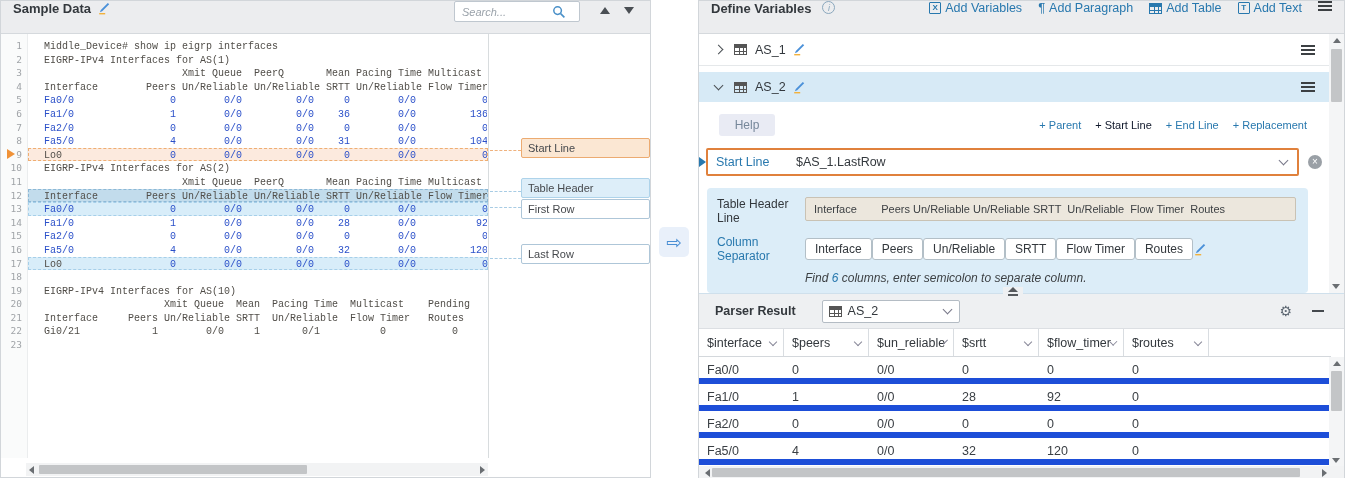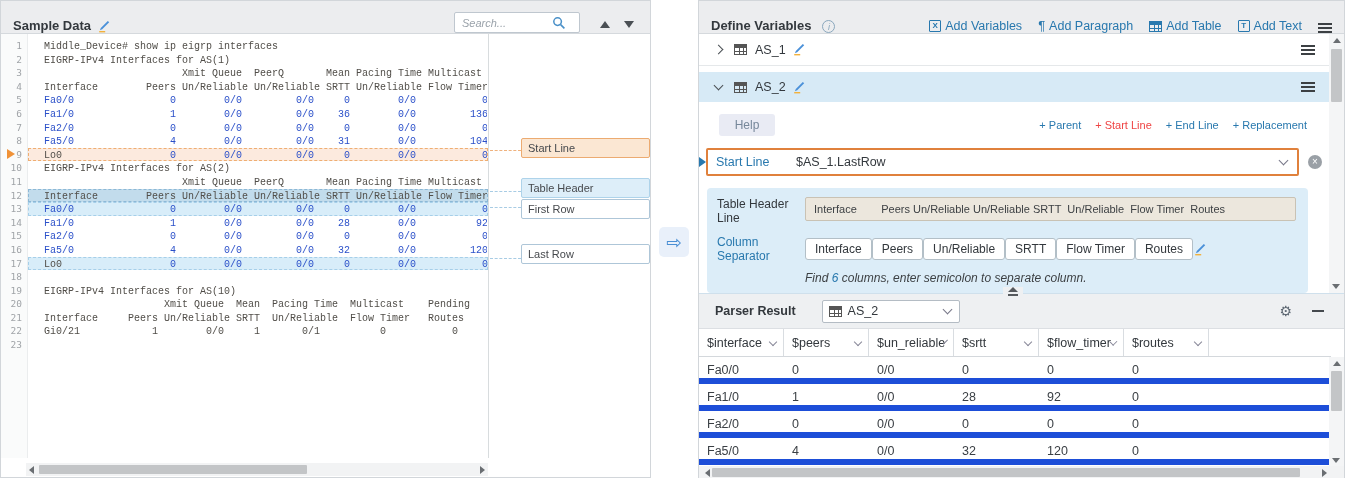--- a/index.html
+++ b/index.html
@@ -1,20 +1,20 @@
 <!DOCTYPE html>
 <html><head>
 <meta charset="utf-8">
 <style>
 *{margin:0;padding:0;box-sizing:border-box}
 html,body{width:1345px;height:478px;background:#fff;font-family:"Liberation Sans",sans-serif;overflow:hidden;position:relative;font-size:12px;color:#3a3f44}
 .panel{position:absolute;top:0;height:478px;background:#fff;border:1px solid #d2d6da}
 #left-panel{left:0;width:651px}
 #right-panel{left:698px;width:647px}
-.phead{height:33px;background:#ecedef;border-bottom:1px solid #d5d9dd;display:flex;align-items:flex-end;padding:0 12px;flex:none}
+.phead{height:33px;background:#ecedef;border-bottom:1px solid #d5d9dd;display:flex;align-items:flex-start;padding:0 12px;flex:none}
 .ptitle{font-size:13px;font-weight:bold;color:#33383d;margin-right:6px;white-space:nowrap}
 .pencil{display:inline-flex;width:14px;height:14px;align-items:center}
 .spacer{flex:1}
 
 .searchwrap{width:126px;height:21px;background:#fff;border:1px solid #bfc7cf;border-radius:2px;display:flex;align-items:center;padding:0 4px 0 7px;margin-right:10px}
 .searchwrap input{border:none;outline:none;width:90px;font-size:11px;font-style:italic;color:#555;font-family:"Liberation Sans",sans-serif;background:transparent}
 .searchwrap input::placeholder{color:#9aa2aa;font-style:italic}
 .tri-up{width:0;height:0;border-left:5px solid transparent;border-right:5px solid transparent;border-bottom:7px solid #4a4f54}
 .tri-down{width:0;height:0;border-left:5px solid transparent;border-right:5px solid transparent;border-top:7px solid #4a4f54}
 .hbtn{width:18px;height:18px;display:flex;align-items:center;justify-content:center;margin-left:6px;cursor:pointer}
@@ -61,21 +61,21 @@
 .asrow{height:32px;display:flex;align-items:center;padding:0 16px;border-bottom:1px solid #e5e8ea;background:#fff}
 .as2head{height:30px;display:flex;align-items:center;padding:0 16px;background:#d7eaf6;margin-top:6px}
 .chev-r{display:inline-block;width:7px;height:7px;border-top:1.5px solid #4a4f54;border-right:1.5px solid #4a4f54;transform:rotate(45deg);margin-right:12px}
 .chev-dn{display:inline-block;width:7px;height:7px;border-right:1.5px solid #4a4f54;border-bottom:1.5px solid #4a4f54;transform:rotate(45deg);margin-right:12px;margin-top:-3px}
 .asname{font-size:12.5px;color:#33383d;margin:0 6px 0 8px}
 .as2body{padding-top:12px}
 .helprow{display:flex;align-items:center;padding:0 24px 0 20px}
 .helpbtn{width:56px;height:22px;background:#e9ebf4;border-radius:3px;color:#76879a;font-size:12px;display:flex;align-items:center;justify-content:center;cursor:pointer}
 .linkset{margin-left:auto;display:flex;gap:14px}
 .alink{color:#2878ae;font-size:11px;cursor:pointer;white-space:nowrap}
-.alink.muted{color:#ef4444}
+.alink.muted{color:#0f172a}
 .slrow{display:flex;align-items:center;margin-top:12px}
 .blue-tri{width:0;height:0;border-left:7px solid #2878ae;border-top:5px solid transparent;border-bottom:5px solid transparent;flex:none}
 .slbox{flex:1;height:28px;border:2px solid #e0813c;border-radius:2px;background:#fff;display:flex;align-items:center;padding:0 10px 0 8px}
 .sllabel{color:#2878ae;font-size:12.5px;width:80px;flex:none}
 .slvalue{color:#33383d;font-size:12.5px}
 .chev-sm{display:inline-block;width:7px;height:7px;border-right:1.4px solid #778;border-bottom:1.4px solid #778;transform:rotate(45deg);margin-left:auto;margin-top:-3px}
 .circx{width:14px;height:14px;border-radius:50%;background:#9aa0a6;color:#fff;font-size:10px;line-height:14px;text-align:center;margin:0 9px 0 9px;flex:none;cursor:pointer}
 .circx::before{content:'×'}
 .bluebox{margin:12px 23px 0 8px;background:#dcedf8;border-radius:4px;padding:9px 12px 8px 10px}
 .bb-row{display:flex;}

